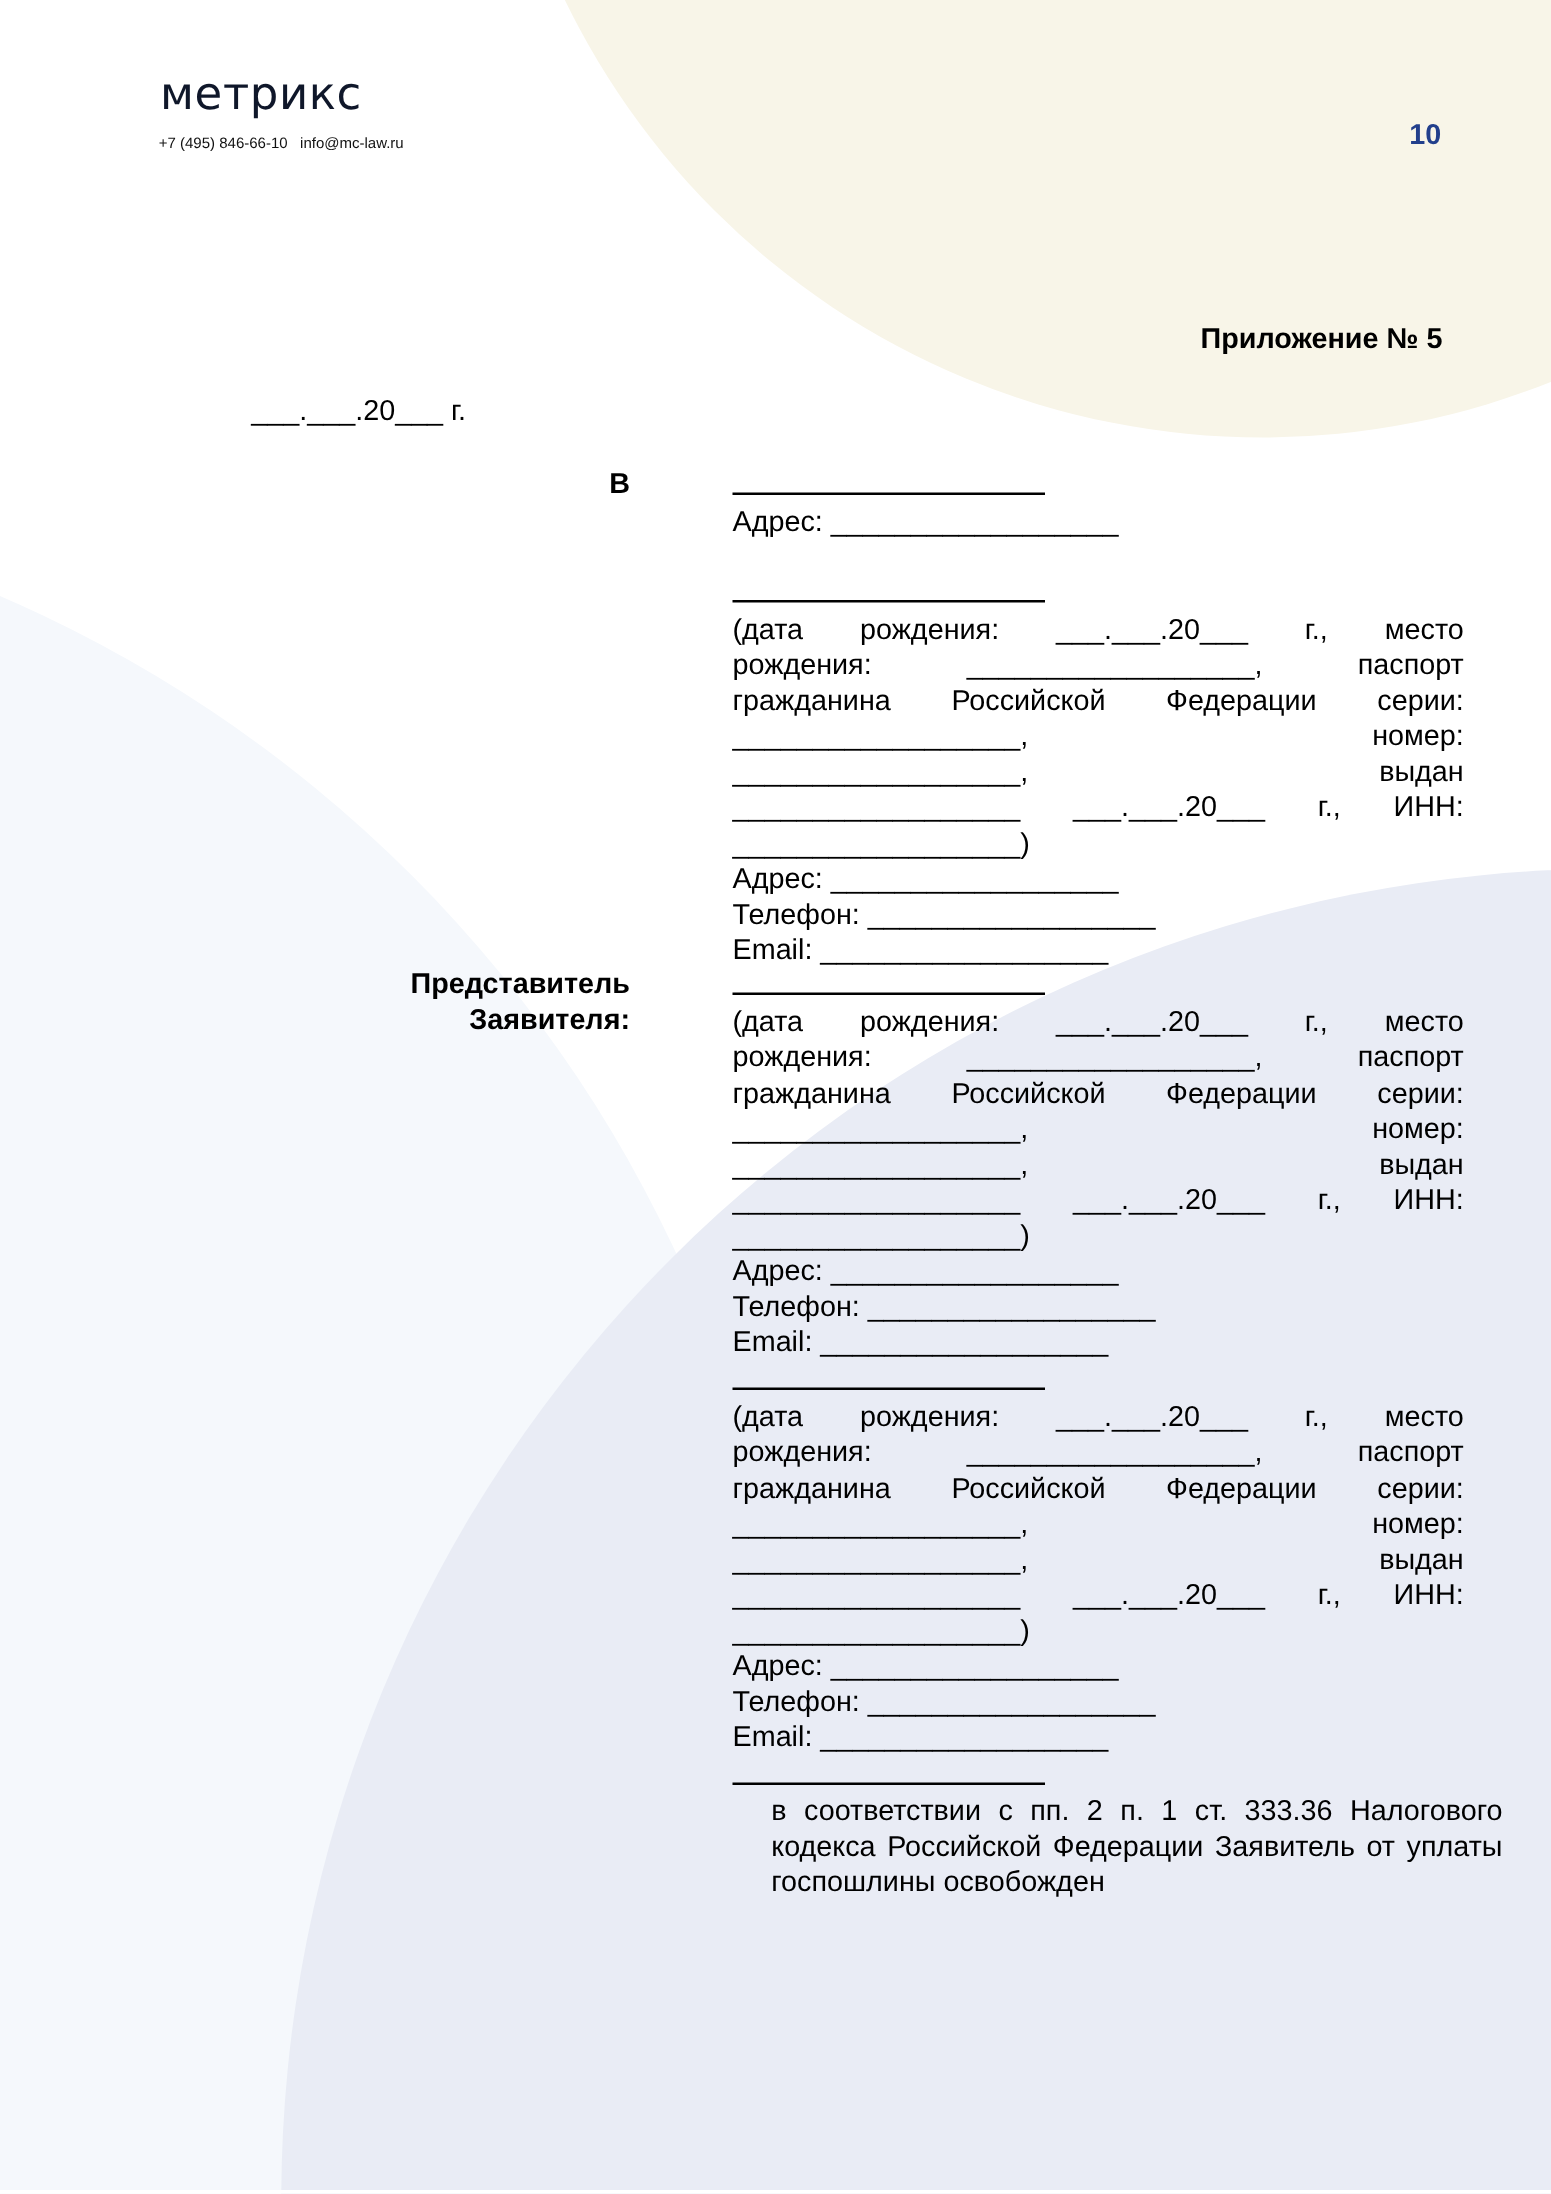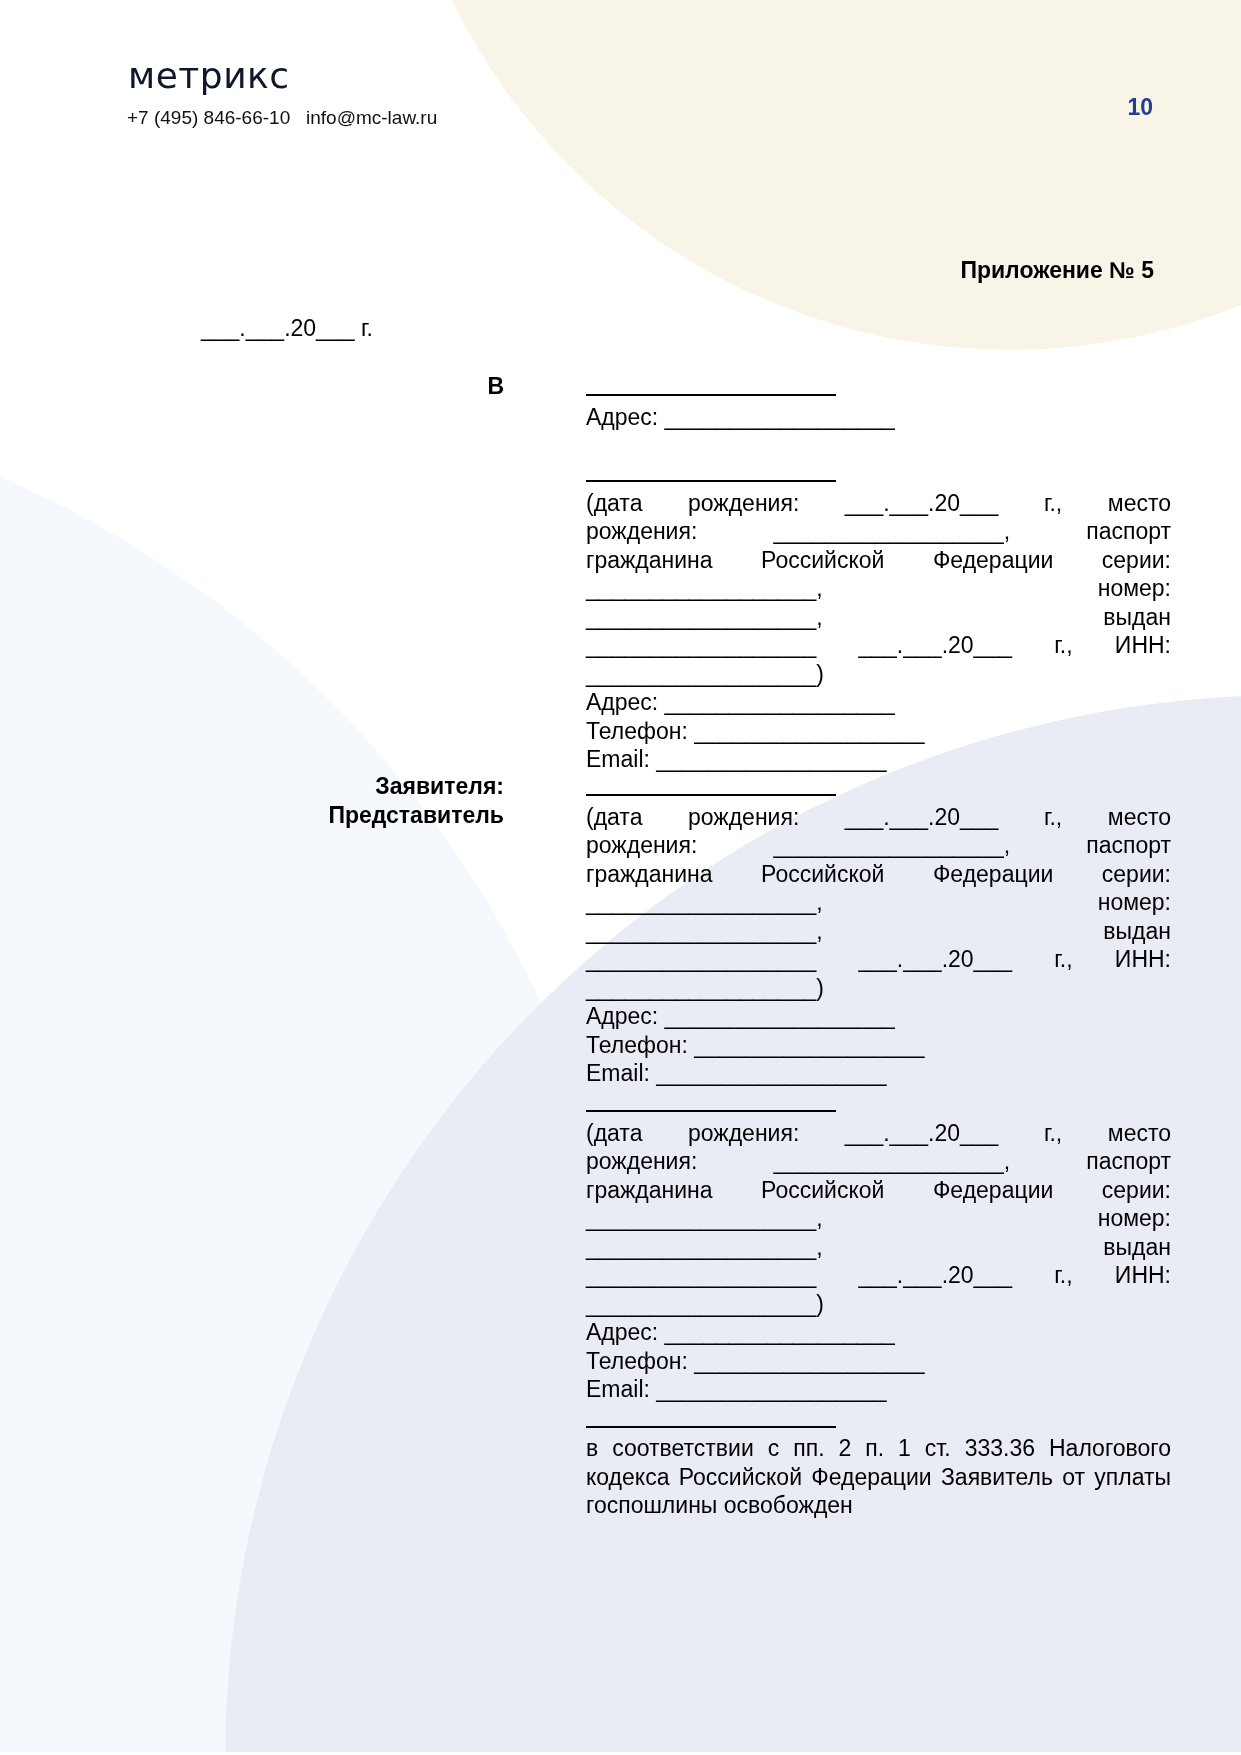--- a/index.html
+++ b/index.html
@@ -15,21 +15,21 @@
     .layer { position: absolute; inset: 0; z-index: 1; }
 
     .logo {
       position: absolute; left: 128px; top: 58px;
       font-family: "DejaVu Sans", sans-serif;
       font-size: 36px; letter-spacing: 0.5px; color: #0f172a;
       line-height: 1;
     }
     .contacts {
       position: absolute; left: 127px; top: 107px;
-      font-size: 19px; color: #111; white-space: pre;
+      font-size: 12px; color: #111; white-space: pre;
     }
     .page-num {
       position: absolute; right: 88px; top: 94px;
       font-weight: bold; font-size: 23px; color: #223f8c;
     }
     .appendix {
       position: absolute; right: 87px; top: 257px;
       font-weight: bold; font-size: 23px;
     }
     .date {
@@ -93,22 +93,22 @@
     <div class="just">__________________, номер:</div>
     <div class="just">__________________, выдан</div>
     <div class="just">__________________ ___.___.20___ г., ИНН:</div>
     <div class="line">__________________)</div>
     <div class="line">Адрес: __________________</div>
     <div class="line">Телефон: __________________</div>
     <div class="line">Email: __________________</div>
   </div>
 
   <div class="lbl" style="top:772px;">
+    <div>Представитель</div>
     <div>Заявителя:</div>
-    <div>Представитель</div>
   </div>
   <div class="val" style="top:772px;">
     <div class="line"><span class="blank b250"></span></div>
     <div class="just">(дата рождения: ___.___.20___ г., место</div>
     <div class="just">рождения: __________________, паспорт</div>
     <div class="just">гражданина Российской Федерации серии:</div>
     <div class="just">__________________, номер:</div>
     <div class="just">__________________, выдан</div>
     <div class="just">__________________ ___.___.20___ г., ИНН:</div>
     <div class="line">__________________)</div>
@@ -128,16 +128,16 @@
     <div class="line">__________________)</div>
     <div class="line">Адрес: __________________</div>
     <div class="line">Телефон: __________________</div>
     <div class="line">Email: __________________</div>
   </div>
 
   <div class="val" style="top:1404px;">
     <div class="line"><span class="blank b250"></span></div>
   </div>
 
-  <div class="val" style="top:1434px;">
+  <div class="val" style="top:1434px;margin-left:31px;">
     <div class="just-p">в соответствии с пп. 2 п. 1 ст. 333.36 Налогового кодекса Российской Федерации Заявитель от уплаты госпошлины освобожден</div>
   </div>
 </div>
 
 </body></html>

